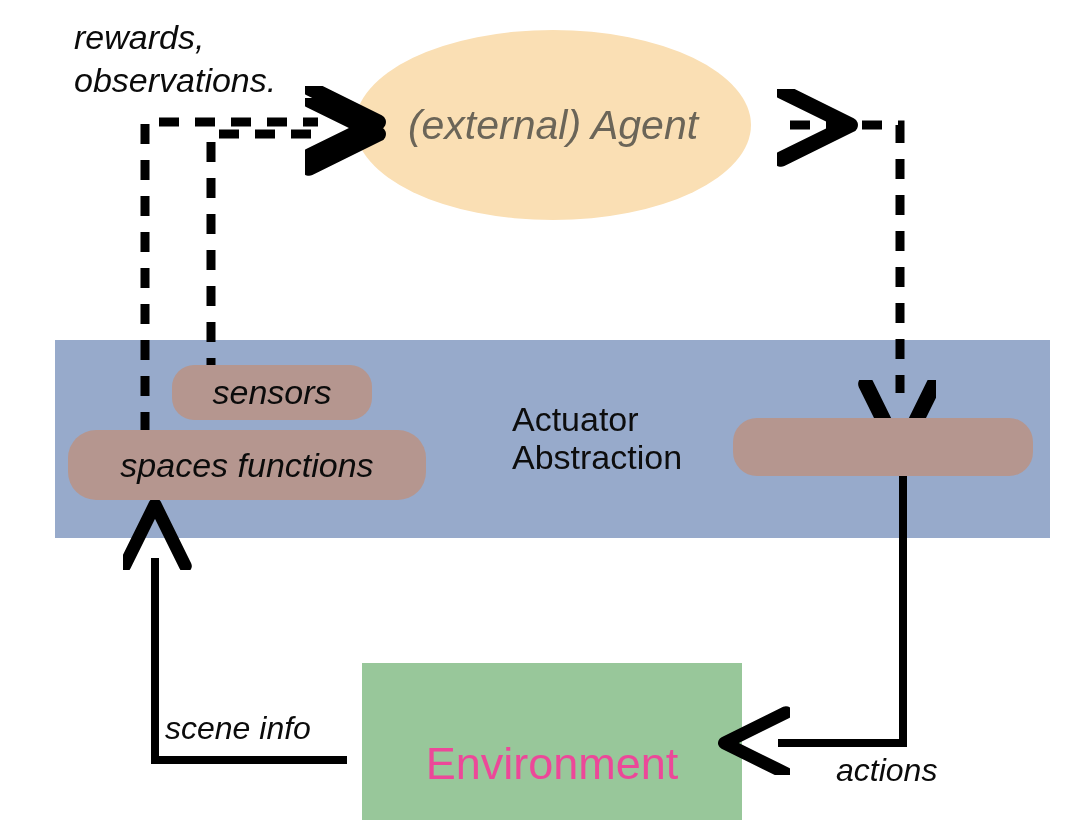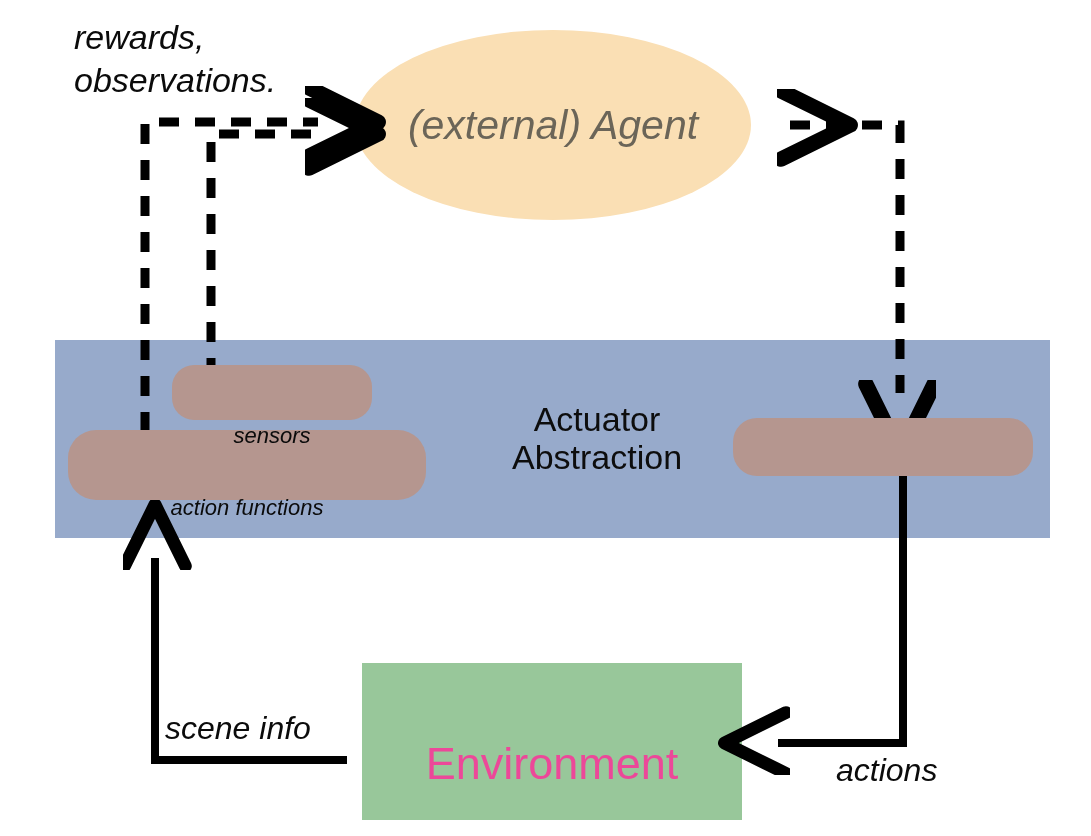--- a/index.html
+++ b/index.html
@@ -22,21 +22,20 @@
     top: 0;
     left: 0;
     width: 1091px;
     height: 836px;
   }
   .node-label {
     position: absolute;
     display: flex;
     align-items: center;
     justify-content: center;
-    text-align: center;
     pointer-events: none;
     white-space: pre-line;
   }
   
   #agent-ellipse-label {
     left: 355px; top: 30px; width: 396px; height: 190px;
     font-style: italic;
     font-size: 41px;
     color: #6b6558;
     letter-spacing: 0px;
@@ -55,25 +54,24 @@
     font-size: 45px;
     color: #ec4899;
   }
   
   .pill-label {
     position: absolute;
     display: flex;
     align-items: center;
     justify-content: center;
     font-style: italic;
-    font-size: 22px;
+    font-size: 34px;
     color: #0b0b0b;
     pointer-events: none;
     white-space: nowrap;
-    margin-top: 43px;
   }
   #pill-sensors-label   { left: 172px; top: 365px; width: 200px; height: 55px; }
   #pill-reward-label    { left: 68px;  top: 430px; width: 358px; height: 70px; }
   #pill-actionspaces-label { left: 733px; top: 418px; width: 300px; height: 58px; }
 
   
   .edge-label {
     position: absolute;
     font-style: italic;
     color: #0b0b0b;
@@ -132,21 +130,21 @@
 
   <div class="node-label" id="agent-ellipse-label">(external) Agent</div>
 
   <div class="node-label" id="abstraction-title">Actuator
 Abstraction</div>
 
   <div class="node-label" id="environment-label">Environment</div>
 
   <div class="pill-label" id="pill-sensors-label">sensors</div>
 
-  <div class="pill-label" id="pill-reward-label">action functions</div>
+  <div class="pill-label" id="pill-reward-label">spaces functions</div>
 
 
   <div class="edge-label" id="edge-label-scene-info">scene info</div>
 
   <div class="edge-label" id="edge-label-rewards-observations">rewards,
 observations.</div>
 
   <div class="edge-label" id="edge-label-actions">actions</div>
 
 </div>

